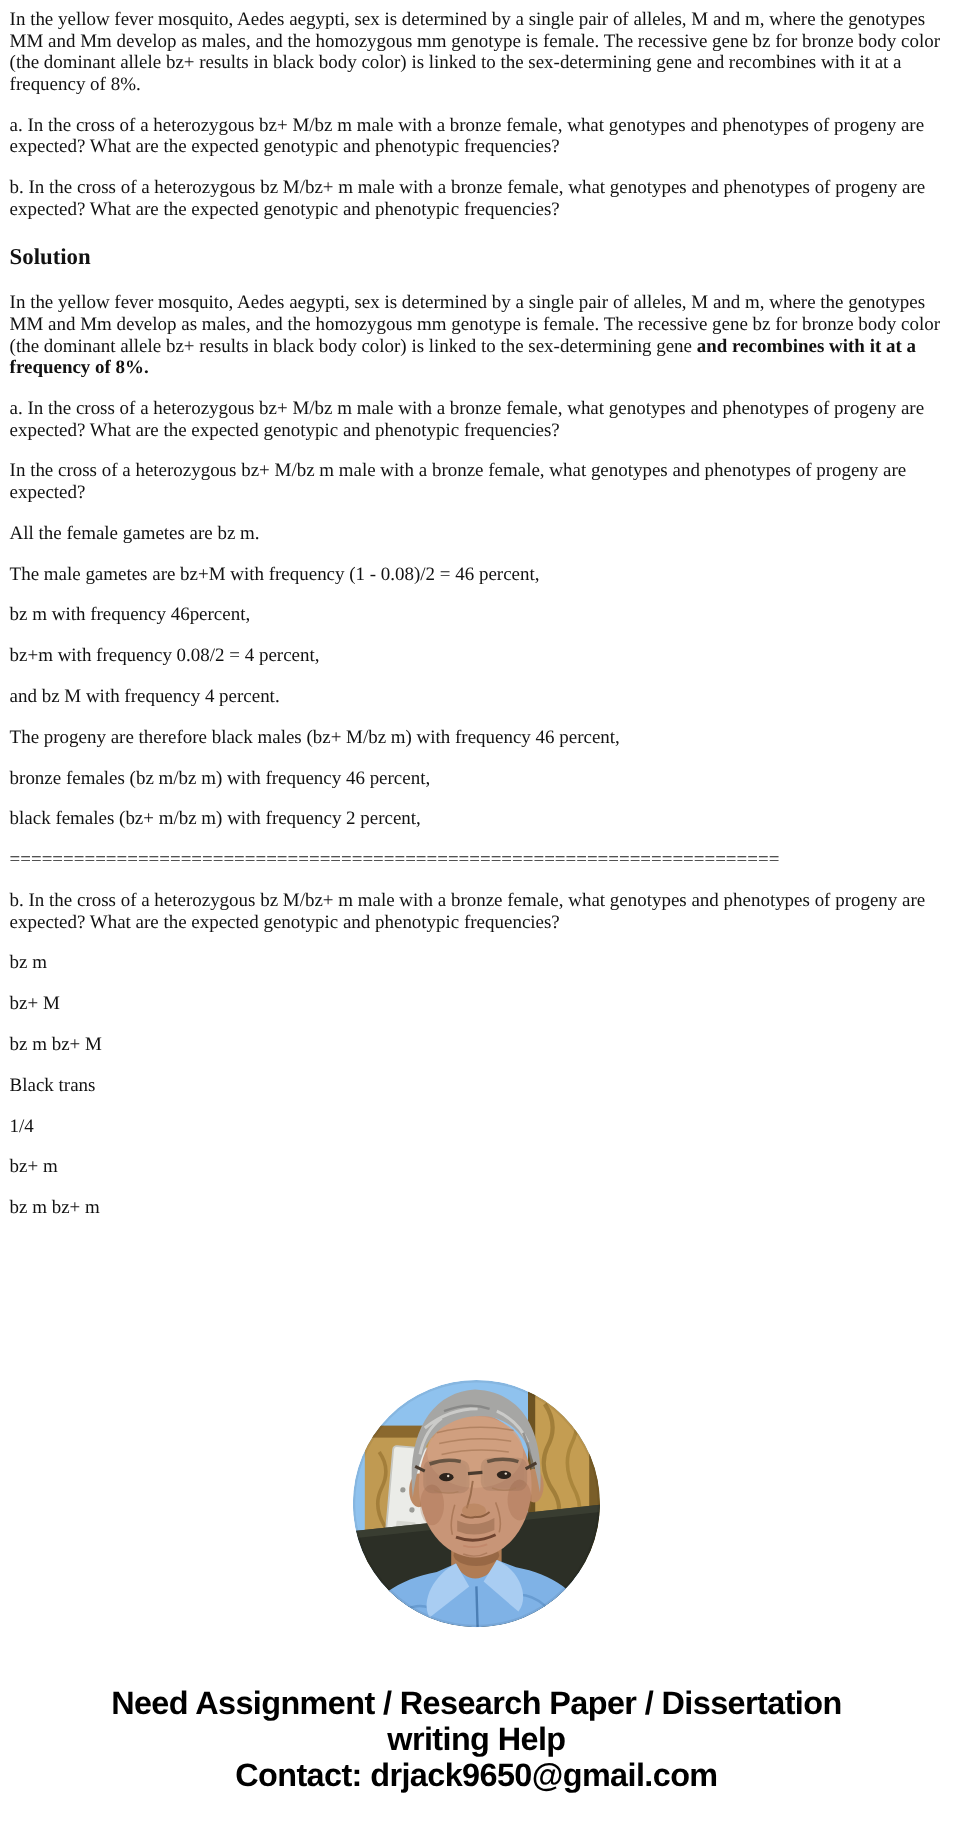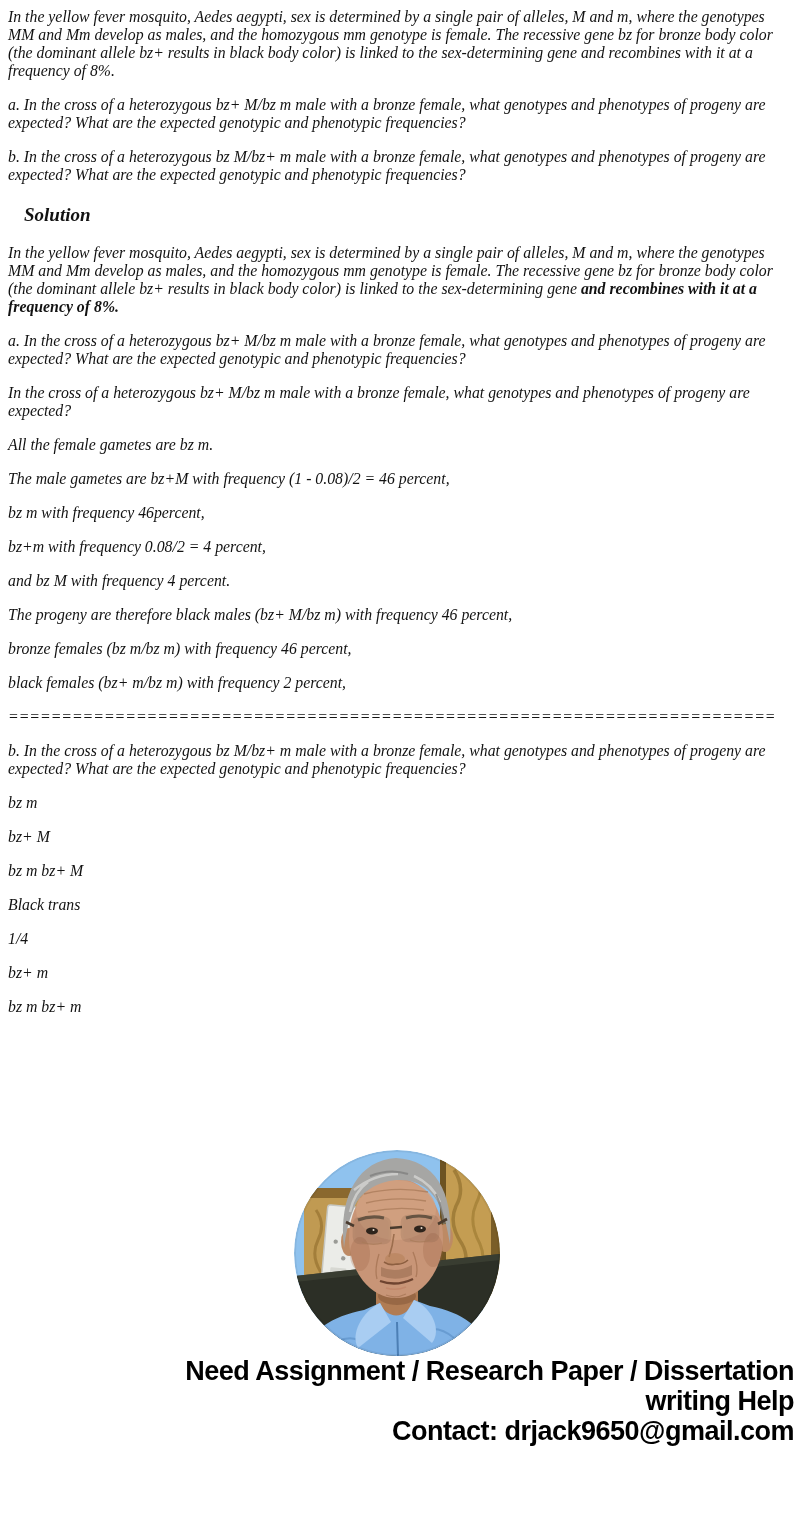--- a/index.html
+++ b/index.html
@@ -8,40 +8,40 @@
     font-family: "Liberation Serif", "DejaVu Serif", serif;
     color: #121212;
   }
   .doc {
     box-sizing: border-box;
     height: 1124px;
     overflow: hidden;
     padding: 8px 8px 0 8px;
     font-size: 15.8px;
     line-height: 18px;
-    font-style: italic;
   }
   .doc p { margin: 16px 0; }
   .doc > p:first-child { margin-top: 0; }
   .doc h2 {
     font-size: 19px; line-height: 22px;
-    margin: 20px 0 18px 16px;
+    margin: 20px 0 18px 0;
     font-weight: bold;
   }
   .doc b { font-weight: bold; }
   .divider-line { letter-spacing: 0; white-space: nowrap; }
   .photo-wrap {
     width: 206px; height: 206px;
     margin: 26px auto 0 auto;
     border-radius: 50%;
     overflow: hidden;
   }
   .photo-wrap svg { display: block; }
   .footer {
-    text-align: right;
+    margin-top: 48px;
+    text-align: center;
     font-family: "Liberation Sans", "DejaVu Sans", sans-serif;
     font-weight: bold;
     font-size: 27px;
     line-height: 30px;
     letter-spacing: -0.5px;
     color: #000000;
   }
   .footer span { display: block; }
 </style>
 </head>

